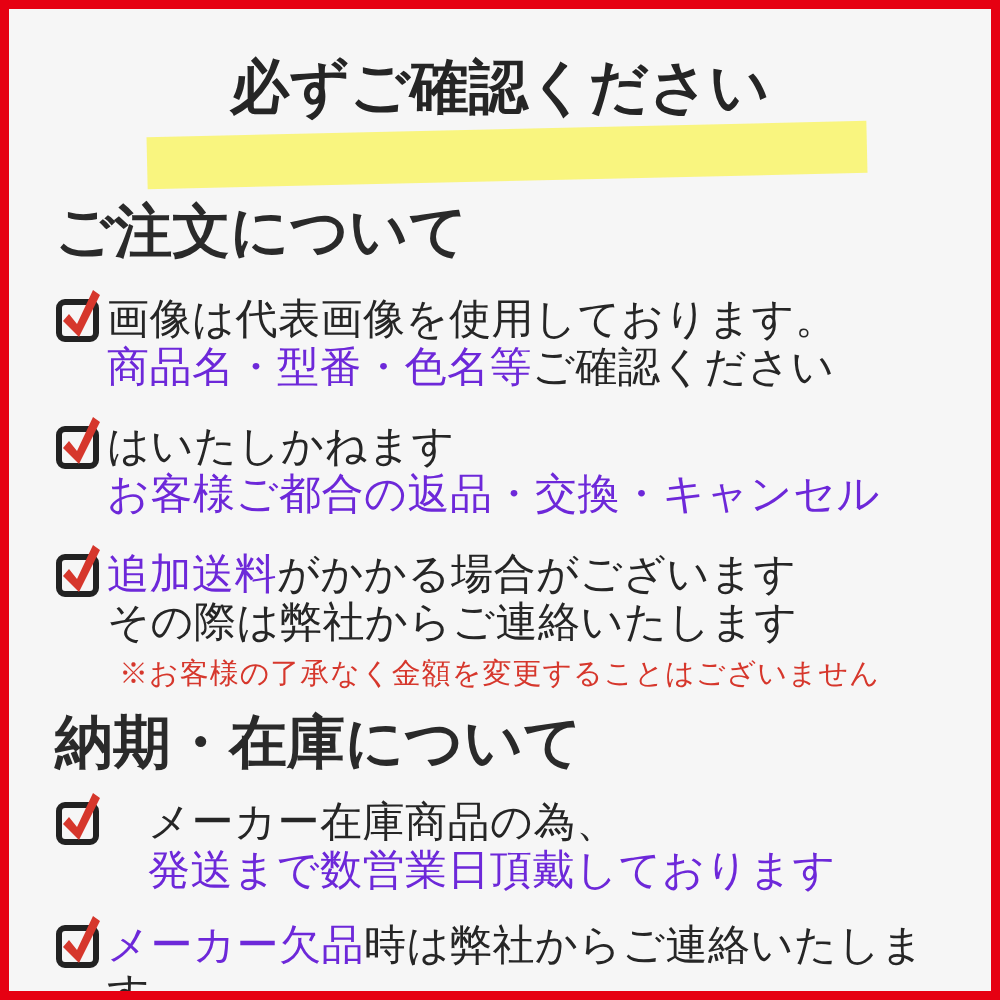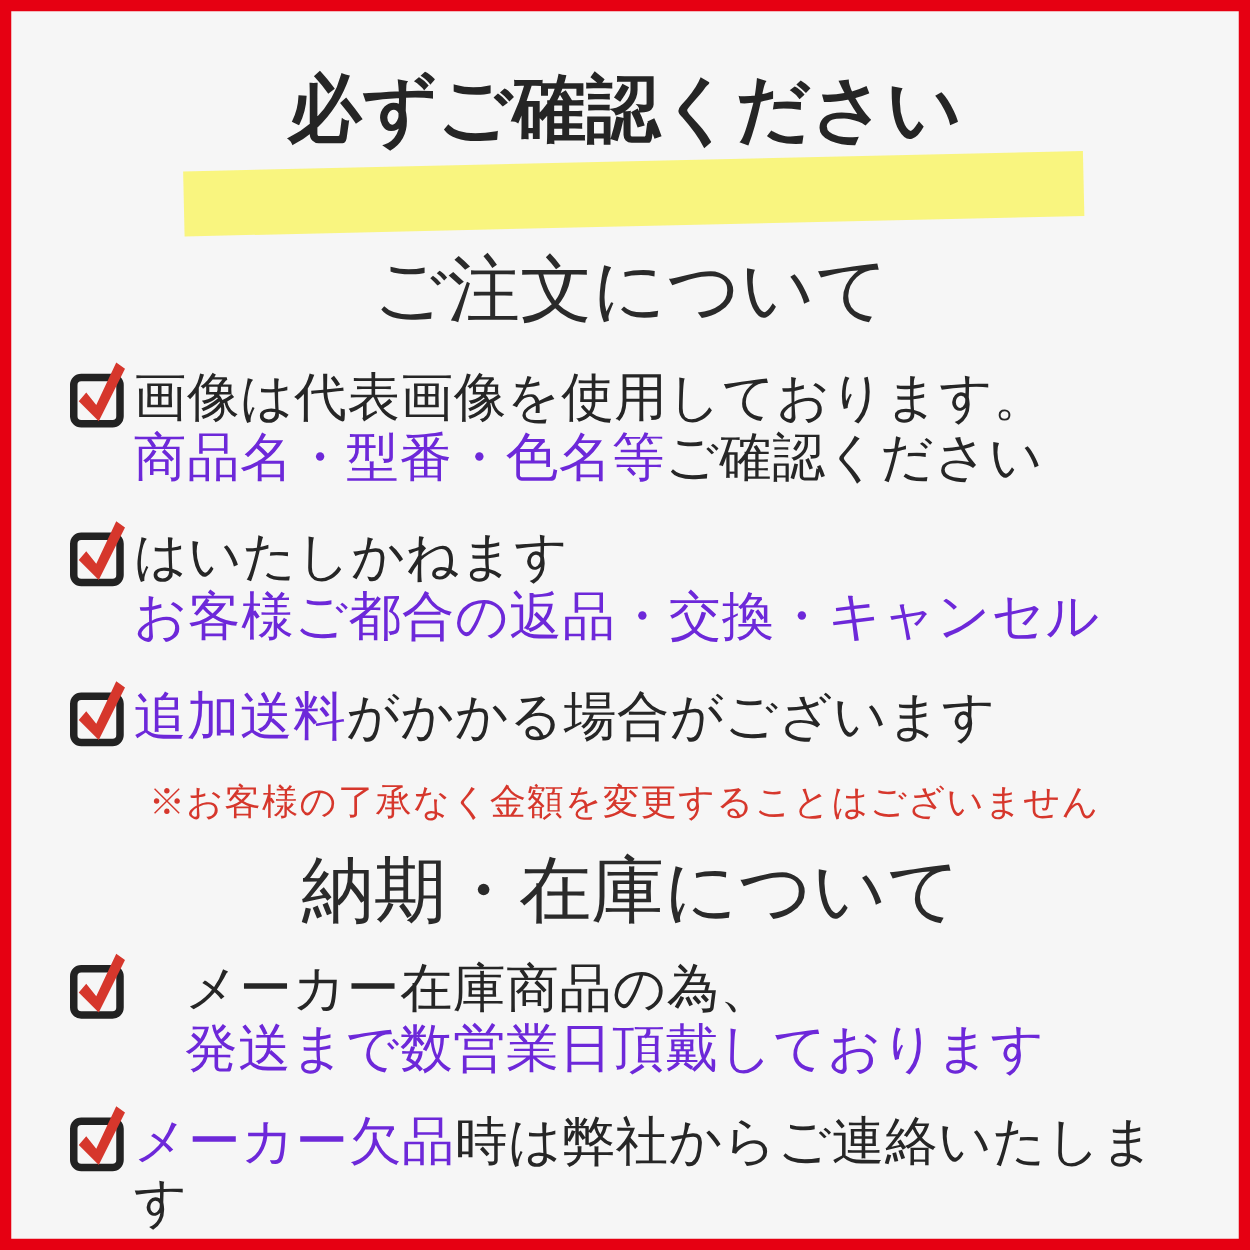--- a/index.html
+++ b/index.html
@@ -37,25 +37,24 @@
     font-size: 59px;
     font-weight: 700;
     line-height: 1.05;
     letter-spacing: 0px;
     color: #252525;
   }
   
   .content { padding: 0 36px 0 46px; }
   .section-heading {
     font-size: 58px;
-    font-weight: 400;
+    font-weight: 700;
     line-height: 1.0;
     color: #2a2a2a;
-    margin: 11px;
-    text-align: center;
+    margin: 0;
   }
   .heading-order { margin-top: 24px; }
   .heading-stock { margin-top: 24px; }
   .check-item {
     display: flex;
     align-items: flex-start;
     gap: 6px;
   }
   .item-1 { margin-top: 34px; }
   .item-2 { margin-top: 30px; }
@@ -71,21 +70,21 @@
   .item-text {
     font-size: 42px;
     line-height: 1.15;
     letter-spacing: 0.5px;
   }
   .red { color: #6d28d9; }
   .note {
     font-size: 29px;
     letter-spacing: 1px;
     color: #d6372c;
-    margin-top: 28px;
+    margin-top: 10px;
     padding-left: 12px;
   }
 </style>
 </head>
 <body>
 
 <svg width="0" height="0" style="position:absolute">
   <defs>
     <g id="checkbox-glyph">
       <rect x="4" y="15" width="37" height="37" rx="6" fill="none" stroke="#222222" stroke-width="6"></rect>
@@ -124,20 +123,21 @@
         <div><span class="red">お客様ご都合の返品・交換・キャンセル</span></div>
       </div>
     </div>
 
     <div class="check-item item-3">
       <svg class="checkbox" viewBox="0 0 46 58">
           <use href="#checkbox-glyph"></use>
         </svg>
       <div class="item-text">
         <div><span class="red">追加送料</span><span>がかかる場合がございます</span></div>
+        <div><span>その際は弊社からご連絡いたします</span></div>
         <div class="note">※お客様の了承なく金額を変更することはございません</div>
       </div>
     </div>
 
     <h2 class="section-heading heading-stock">納期・在庫について</h2>
 
     <div class="check-item item-4">
       <svg class="checkbox" viewBox="0 0 46 58">
           <use href="#checkbox-glyph"></use>
         </svg>

